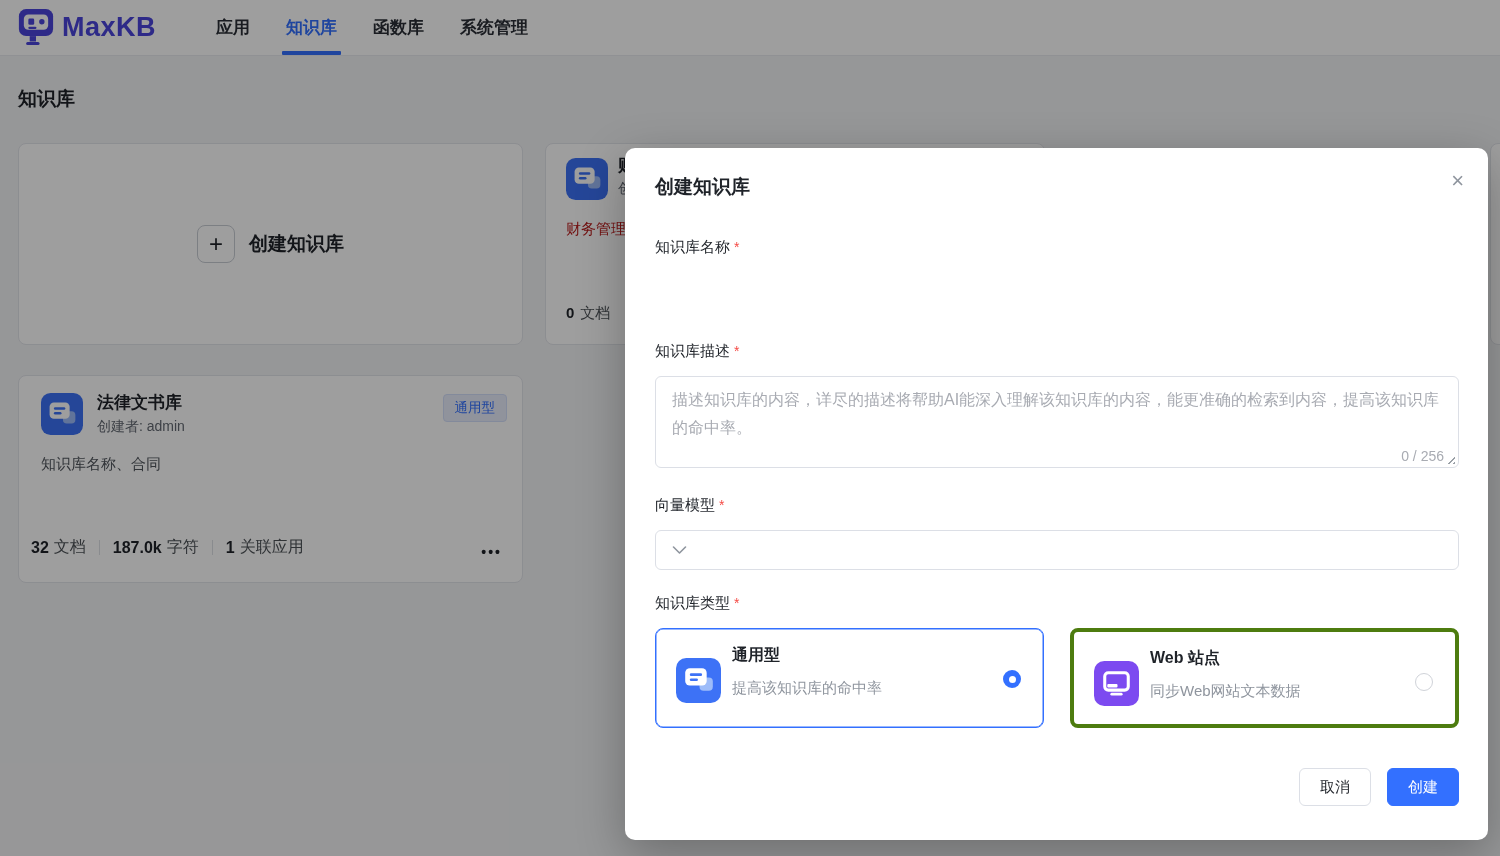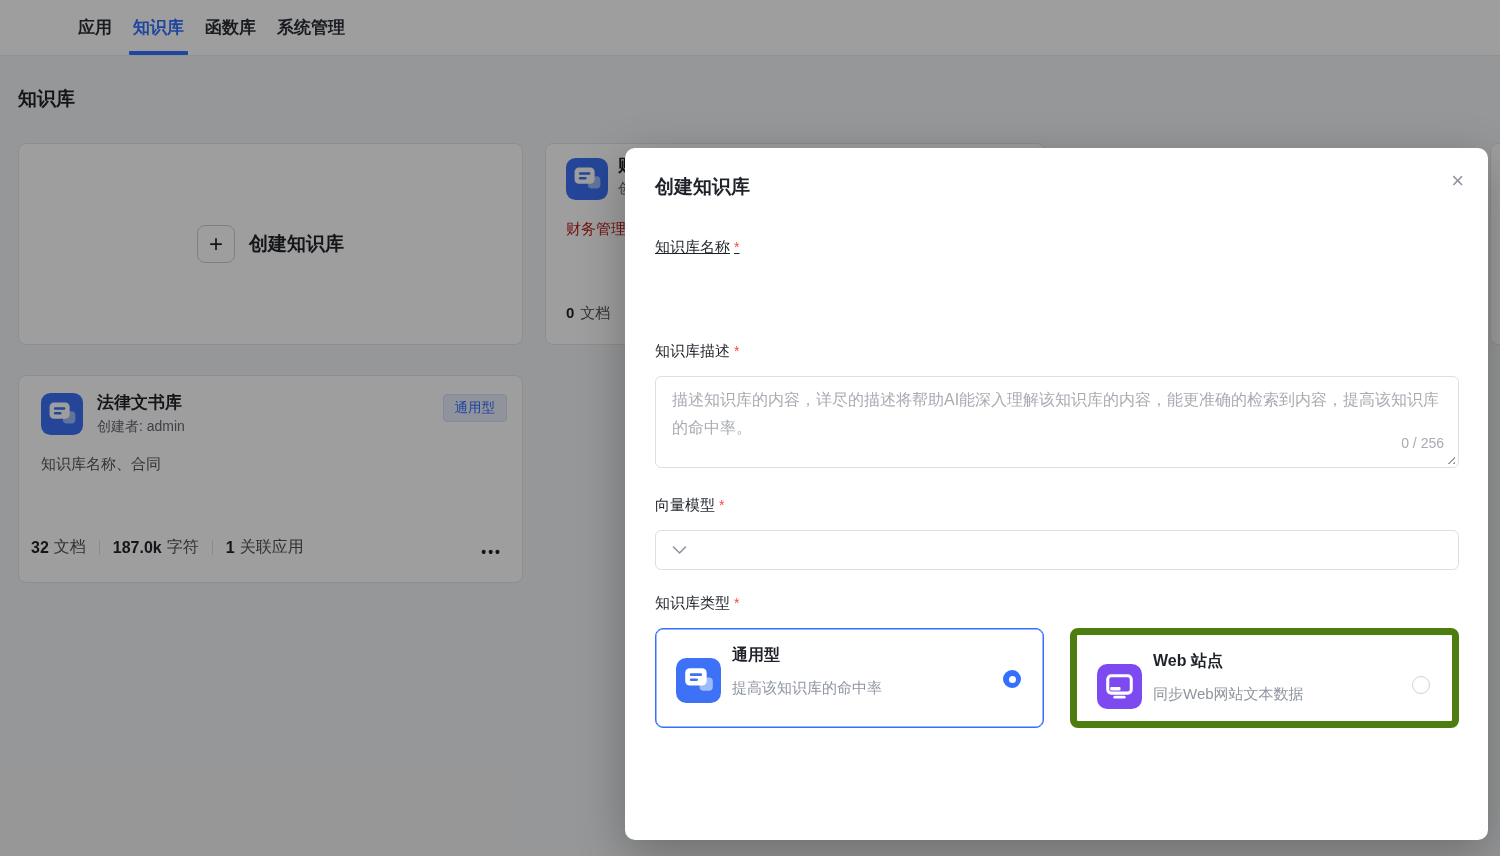--- a/index.html
+++ b/index.html
@@ -5,21 +5,21 @@
   * { margin:0; padding:0; box-sizing:border-box; }
   html,body { width:1500px; height:856px; overflow:hidden; background:#F3F4F6;
     font-family:"Liberation Sans", sans-serif; color:#1F2329; }
   .stage { position:relative; width:1500px; height:856px; }
 
   
   .topbar { position:absolute; left:0; top:0; width:1500px; height:56px; background:#fff;
     border-bottom:1px solid #E9EBEF; display:flex; align-items:center; padding-left:18px; }
   .logo { display:flex; align-items:center; gap:8px; }
   .logo-text { font-size:27px; font-weight:700; color:#4B45DB; letter-spacing:.5px; }
-  .nav { display:flex; gap:21px; margin-left:60px; height:56px; align-items:center; }
+  .nav { display:flex; gap:36px; margin-left:60px; height:56px; align-items:center; }
   .nav-item { position:relative; font-size:17px; font-weight:600; color:#2A2E36; height:56px;
     display:flex; align-items:center; cursor:pointer; }
   .nav-item.active { color:#3370FF; }
   .nav-item.active::after { content:""; position:absolute; left:-4px; right:-4px; bottom:1px;
     height:4px; background:#3370FF; border-radius:1px; }
 
   .page-title { position:absolute; left:18px; top:86px; font-size:19px; font-weight:700; }
 
   .card { position:absolute; background:#fff; border:1px solid #E2E5EA; border-radius:8px; }
   .create-card { left:18px; top:143px; width:505px; height:202px; display:flex;
@@ -66,45 +66,45 @@
   .f-label { position:absolute; left:30px; font-size:15px; font-weight:500; color:#1F2329; }
   .star { color:#F54A45; margin-left:4px; font-size:14px; }
 
   .inp { position:absolute; left:30px; width:804px; border:1px solid #DCDFE6; border-radius:6px;
     background:#fff; display:flex; align-items:center; }
   .inp input { flex:1; border:none; outline:none; font-size:15.5px; padding:0 14px;
     font-family:inherit; color:#1F2329; background:transparent; }
   .inp input::placeholder { color:#A8ABB2; }
   .counter { font-size:14px; color:#A8ABB2; padding-right:14px; white-space:nowrap; }
 
-  .name-label { top:90px;text-decoration:underline; } .name-inp { top:128px; height:40px; }
+  .name-label { top:90px; } .name-inp { top:128px; height:40px; }
 
   .desc-label { top:194px; }
   .ta-box { position:absolute; left:30px; top:228px; width:804px; height:92px;
     border:1px solid #DCDFE6; border-radius:6px; background:#fff; }
   .ta-box textarea { width:100%; height:70px; border:none; outline:none; resize:none;
     font-family:inherit; font-size:16px; line-height:1.75; padding:9px 16px 0 16px;
     color:#1F2329; background:transparent; }
   .ta-box textarea::placeholder { color:#A8ABB2; }
-  .ta-counter { position:absolute; right:14px; bottom:16px; font-size:14px; color:#A8ABB2; }
+  .ta-counter { position:absolute; right:14px; bottom:3px; font-size:14px; color:#A8ABB2; }
   .ta-grip { position:absolute; right:3px; bottom:3px; width:10px; height:10px;
     background:repeating-linear-gradient(135deg, transparent 0 2px, #9aa0a6 2px 3.5px); 
     clip-path:polygon(100% 0, 100% 100%, 0 100%); cursor:nwse-resize; }
 
   .model-label { top:348px; }
   .select { position:absolute; left:30px; top:382px; width:804px; height:40px;
     border:1px solid #DCDFE6; border-radius:6px; display:flex; align-items:center;
     padding:0 16px; cursor:pointer; background:#fff; }
   .select-ph { flex:1; font-size:15.5px; color:#A8ABB2; }
 
   .type-label { top:446px; }
   .opt-card { position:absolute; top:480px; width:389px; height:100px; border-radius:8px;
     background:#fff; cursor:pointer; }
   .opt-1 { left:30px; border:1px solid #3370FF; box-shadow:0 0 0 .5px #3370FF inset; }
-  .opt-2 { left:445px; border:7px solid #4d7c0f; }
+  .opt-2 { left:445px; border:4px solid #4d7c0f; }
   .opt-icon { position:absolute; left:20px; top:29px; width:45px; height:45px; }
   .opt-title { position:absolute; left:76px; top:16px; font-size:16px; font-weight:600; }
   .opt-desc { position:absolute; left:76px; top:50px; font-size:15px; color:#8F959E; }
   .radio { position:absolute; right:22px; top:41px; width:18px; height:18px; border-radius:50%; }
   .radio.on { background:#3370FF; }
   .radio.on::after { content:""; position:absolute; left:5.5px; top:5.5px; width:7px; height:7px;
     border-radius:50%; background:#fff; }
   .radio.off { border:1px solid #D0D3D9; background:#fff; }
 
   .modal-foot { position:absolute; right:29px; top:620px; display:flex; gap:16px; }
@@ -112,20 +112,32 @@
     padding:0 20px; cursor:pointer; font-family:inherit; }
   .btn-cancel { background:#fff; border:1px solid #DCDFE6; color:#1F2329; }
   .btn-primary { background:#3370FF; border:1px solid #3370FF; color:#fff; }
 </style>
 </head>
 <body>
 
 <div class="stage">
 
   <div class="topbar">
+    <div class="logo">
+      <svg width="36" height="40" viewBox="0 0 40 42">
+        <rect x="1" y="0" width="38" height="30" rx="8" fill="#4B45DB"></rect>
+        <rect x="6.5" y="6" width="27" height="17" rx="5" fill="#ffffff"></rect>
+        <rect x="11.5" y="10.5" width="6.5" height="7" rx="1.5" fill="#4B45DB"></rect>
+        <circle cx="26.5" cy="14" r="3" fill="#4B45DB"></circle>
+        <rect x="11.5" y="19.5" width="9" height="2.6" rx="1.3" fill="#4B45DB"></rect>
+        <rect x="13" y="30" width="7" height="6" fill="#4B45DB"></rect>
+        <rect x="9" y="36.5" width="15" height="3.5" rx="1.7" fill="#4B45DB"></rect>
+      </svg>
+      <span class="logo-text">MaxKB</span>
+    </div>
     <div class="nav">
       <div class="nav-item">应用</div>
       <div class="nav-item active">知识库</div>
       <div class="nav-item">函数库</div>
       <div class="nav-item">系统管理</div>
     </div>
   </div>
 
   <div class="page-title">知识库</div>
 
@@ -230,15 +242,19 @@
         <rect width="44" height="44" rx="10" fill="#7C4AF0"></rect>
         <rect x="10.5" y="11.5" width="23" height="17" rx="3.5" fill="none" stroke="#ffffff" stroke-width="3"></rect>
         <rect x="13" y="22.5" width="10" height="3.5" rx="1" fill="#ffffff"></rect>
         <rect x="16" y="31" width="12" height="2.8" rx="1.4" fill="#ffffff"></rect>
       </svg>
       <div class="opt-title">Web 站点</div>
       <div class="opt-desc">同步Web网站文本数据</div>
       <div class="radio off"></div>
     </div>
 
+    <div class="modal-foot">
+      <button class="btn btn-cancel">取消</button>
+      <button class="btn btn-primary">创建</button>
+    </div>
   </div>
 
 </div>
 
 </body></html>

